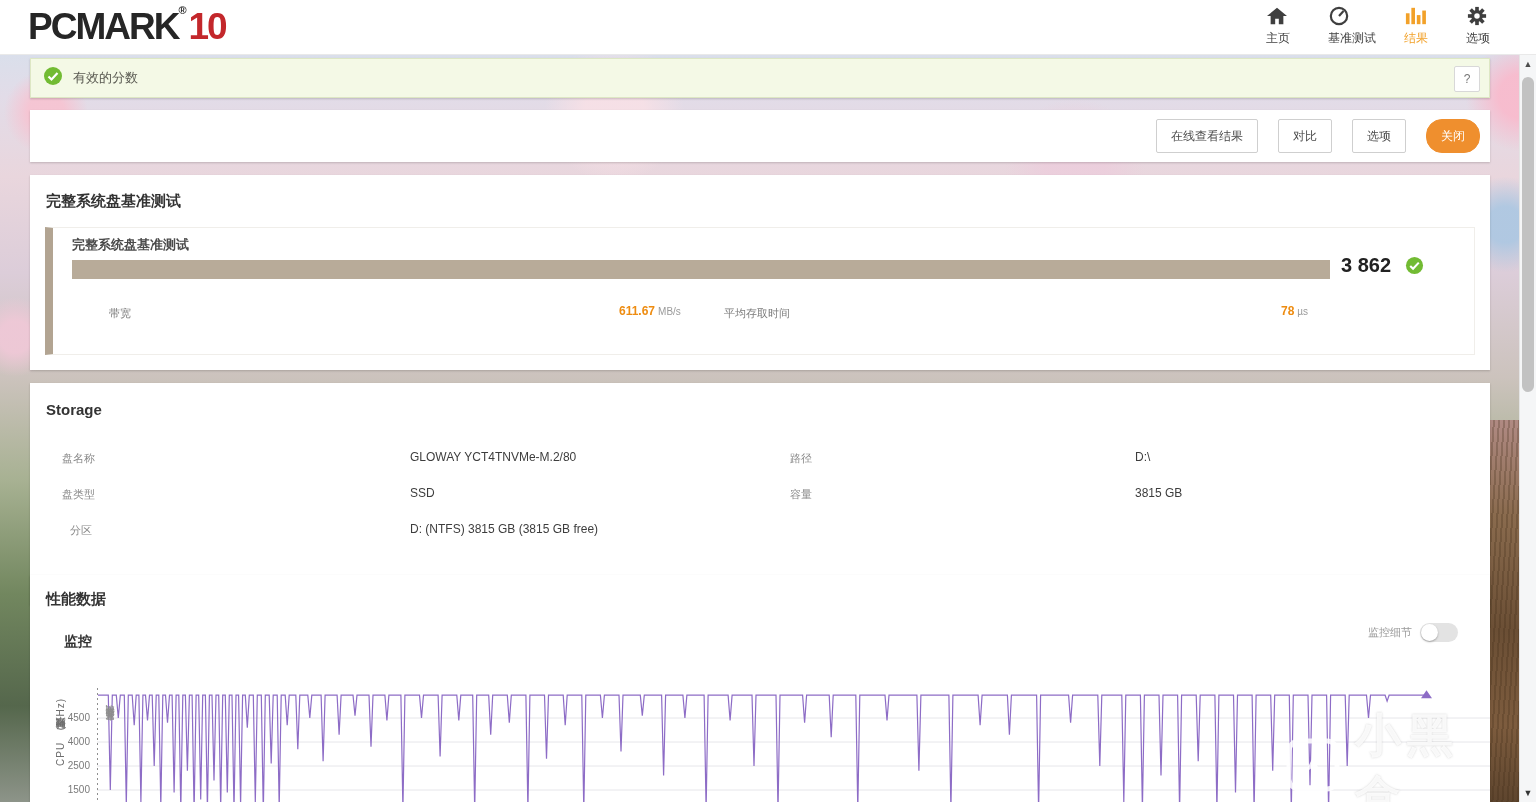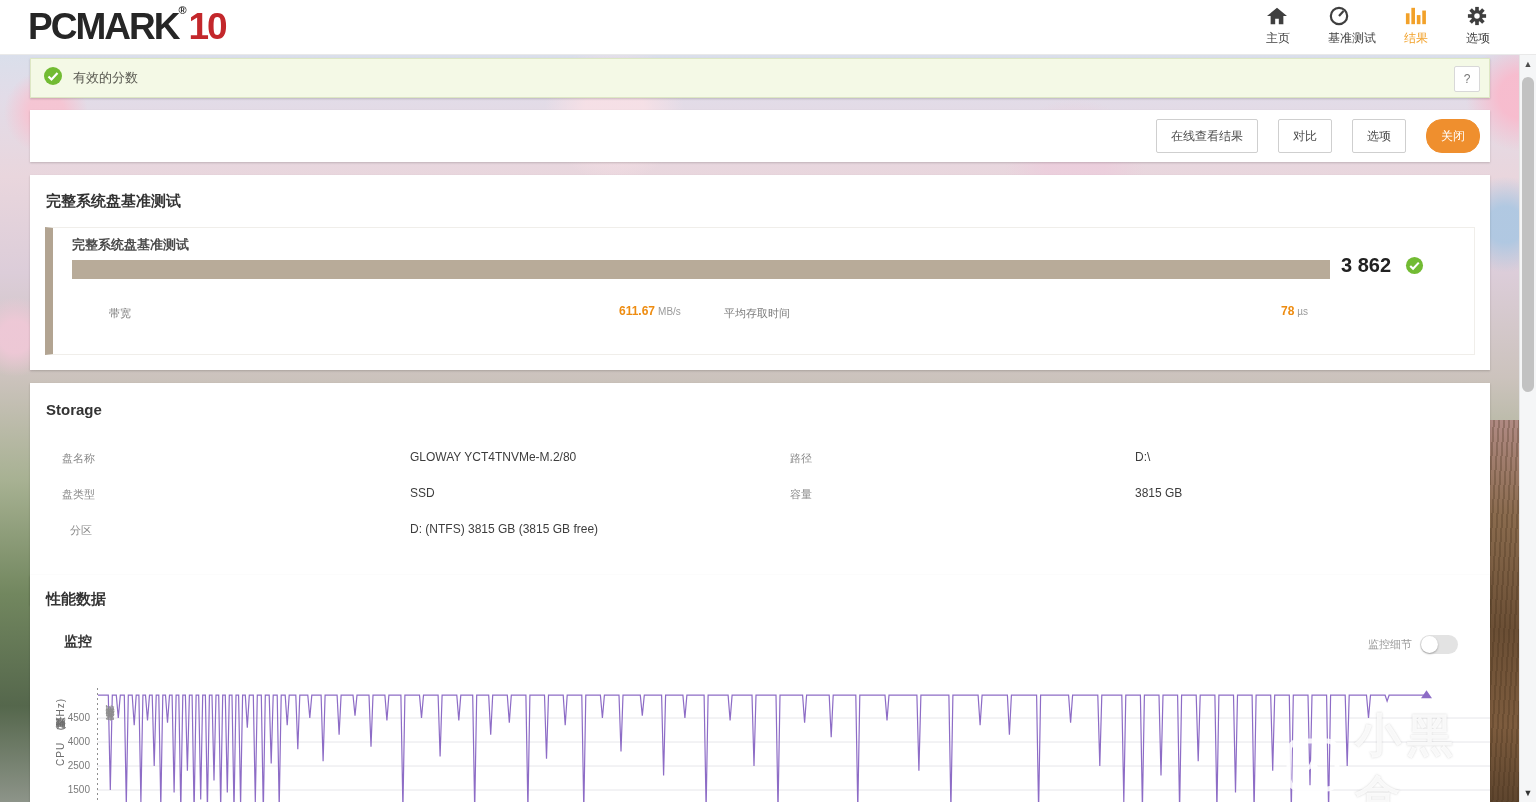--- a/index.html
+++ b/index.html
@@ -72,21 +72,21 @@
   .stat-unit { font-size:10px; font-weight:normal; color:#9a9a9a; margin-left:3px; }
 
   
   #storage-card { top:383px; height:222px; }
   .kv-label { position:absolute; font-size:11px; color:#8a8a8a; }
   .kv-value { position:absolute; font-size:12px; color:#3d3d3d; }
 
   
   #perf-card { top:575px; height:240px; }
   #monitor-title { position:absolute; left:34px; top:58px; font-size:14px; font-weight:bold; color:#333; }
-  #toggle-row { position:absolute; right:32px; top:60px; display:flex; align-items:center; gap:8px;justify-content:center; }
+  #toggle-row { position:absolute; right:32px; top:48px; display:flex; align-items:center; gap:8px;justify-content:center; }
   #toggle-row .t-label { font-size:11px; color:#9a9a9a; }
   #toggle { width:38px; height:19px; background:#e3e3e3; border-radius:10px; position:relative; cursor:pointer; }
   #toggle .knob { position:absolute; left:1px; top:1px; width:17px; height:17px; background:#fff;
     border-radius:50%; box-shadow:0 1px 2px rgba(0,0,0,.3); }
 
   
   #chart-area { position:absolute; left:0; top:105px; width:1460px; height:135px; }
   #chart-ylabel { position:absolute; left:24px; top:18px; width:14px; font-size:10px; color:#6e6e6e;
     writing-mode:vertical-rl; transform:rotate(180deg); letter-spacing:1px; }
   #chart-yticks div { position:absolute; right:1400px; width:44px; text-align:right;

